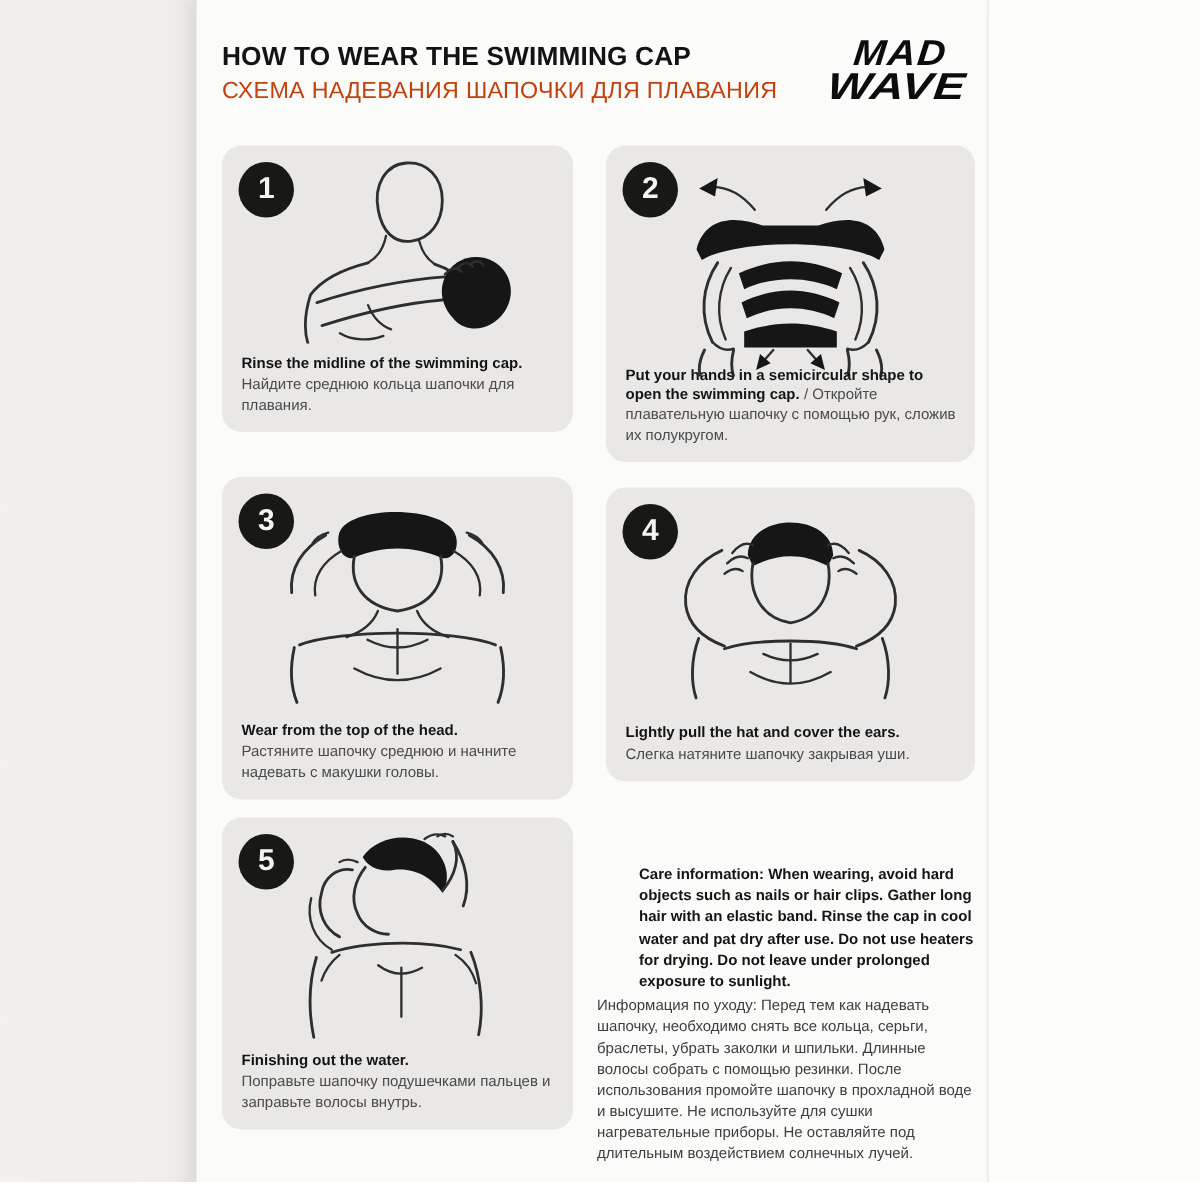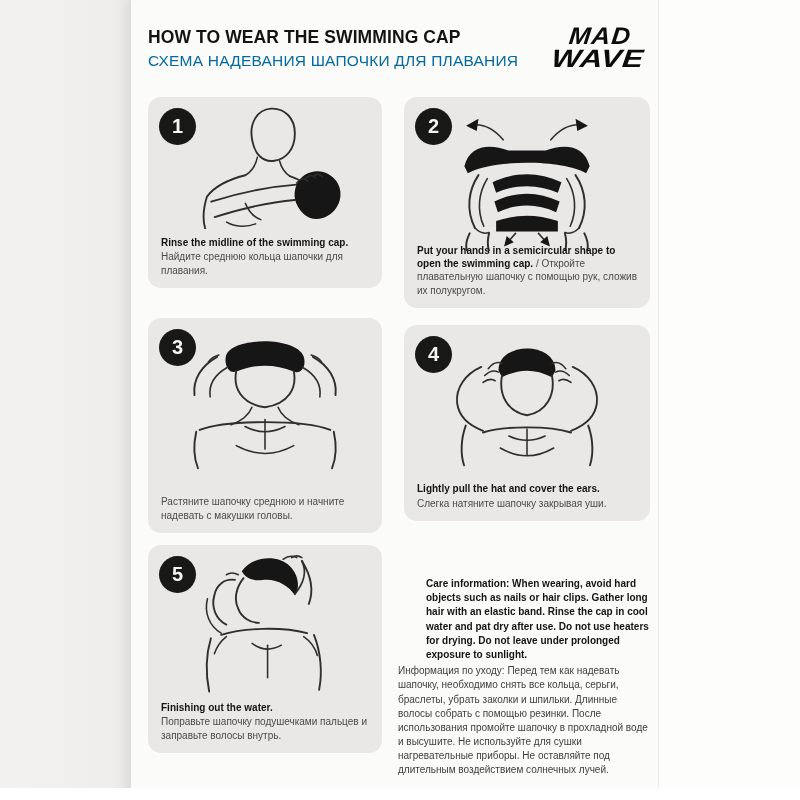--- a/index.html
+++ b/index.html
@@ -16,21 +16,21 @@
   }
   .page {
     position:absolute; left:131px; top:0; width:527px; height:800px;
     background:#fbfbfa;
     box-shadow:-1px 0 0 #dddcd8, -5px 0 10px rgba(0,0,0,.05), 1px 0 0 #eeedea;
   }
 
   
   .header { position:absolute; left:17px; top:27px; width:400px; }
   .title  { font-size:17.5px; font-weight:bold; color:#131313; letter-spacing:.1px; }
-  .subtitle { font-size:15.5px; color:#0369a1; margin-top:4px; letter-spacing:.2px; }
+  .subtitle { font-size:15.5px; color:#c2410c; margin-top:4px; letter-spacing:.2px; }
 
   .logo {
     position:absolute; top:25px; right:5px; width:108px; text-align:center;
     font-style:italic; font-weight:bold; color:#0c0c0c; line-height:.9;
     transform:skewX(-6deg);
   }
   .logo-mad  { display:block; font-size:24px; letter-spacing:1px; transform:scaleX(1.08); transform-origin:center; }
   .logo-wave { display:block; font-size:25px; letter-spacing:.5px; transform:scaleX(1.25); transform-origin:center; }
 
   
@@ -162,20 +162,21 @@
           <path class="thin" d="M130,98 C134,108 142,114 154,118"></path>
           <path class="line" d="M40,124 C70,112 160,112 190,124"></path>
           <path class="line" d="M36,126 C32,144 34,158 38,168"></path>
           <path class="line" d="M194,126 C198,144 196,158 192,168"></path>
           <path class="thin" d="M115,112 L115,146"></path>
           <path class="thin" d="M92,120 q23,12 46,0"></path>
           <path class="thin" d="M82,142 q33,18 66,0"></path>
         </svg>
       </div>
       <div class="cap">
+        <span class="en">Wear from the top of the head.</span>
         <span class="ru">Растяните шапочку среднюю и начните надевать с макушки головы.</span>
       </div>
     </div>
 
     <div class="panel" id="p4">
       <div class="badge">4</div>
       <div class="illu">
         <svg width="222" height="138" viewBox="0 0 230 160">
           <path class="capfill" d="M82,48 C82,14 148,14 148,48 L144,56 C124,46 106,46 86,56 Z"></path>
           <path class="line" d="M86,54 C82,76 92,96 115,100 C138,96 148,76 144,54"></path>

